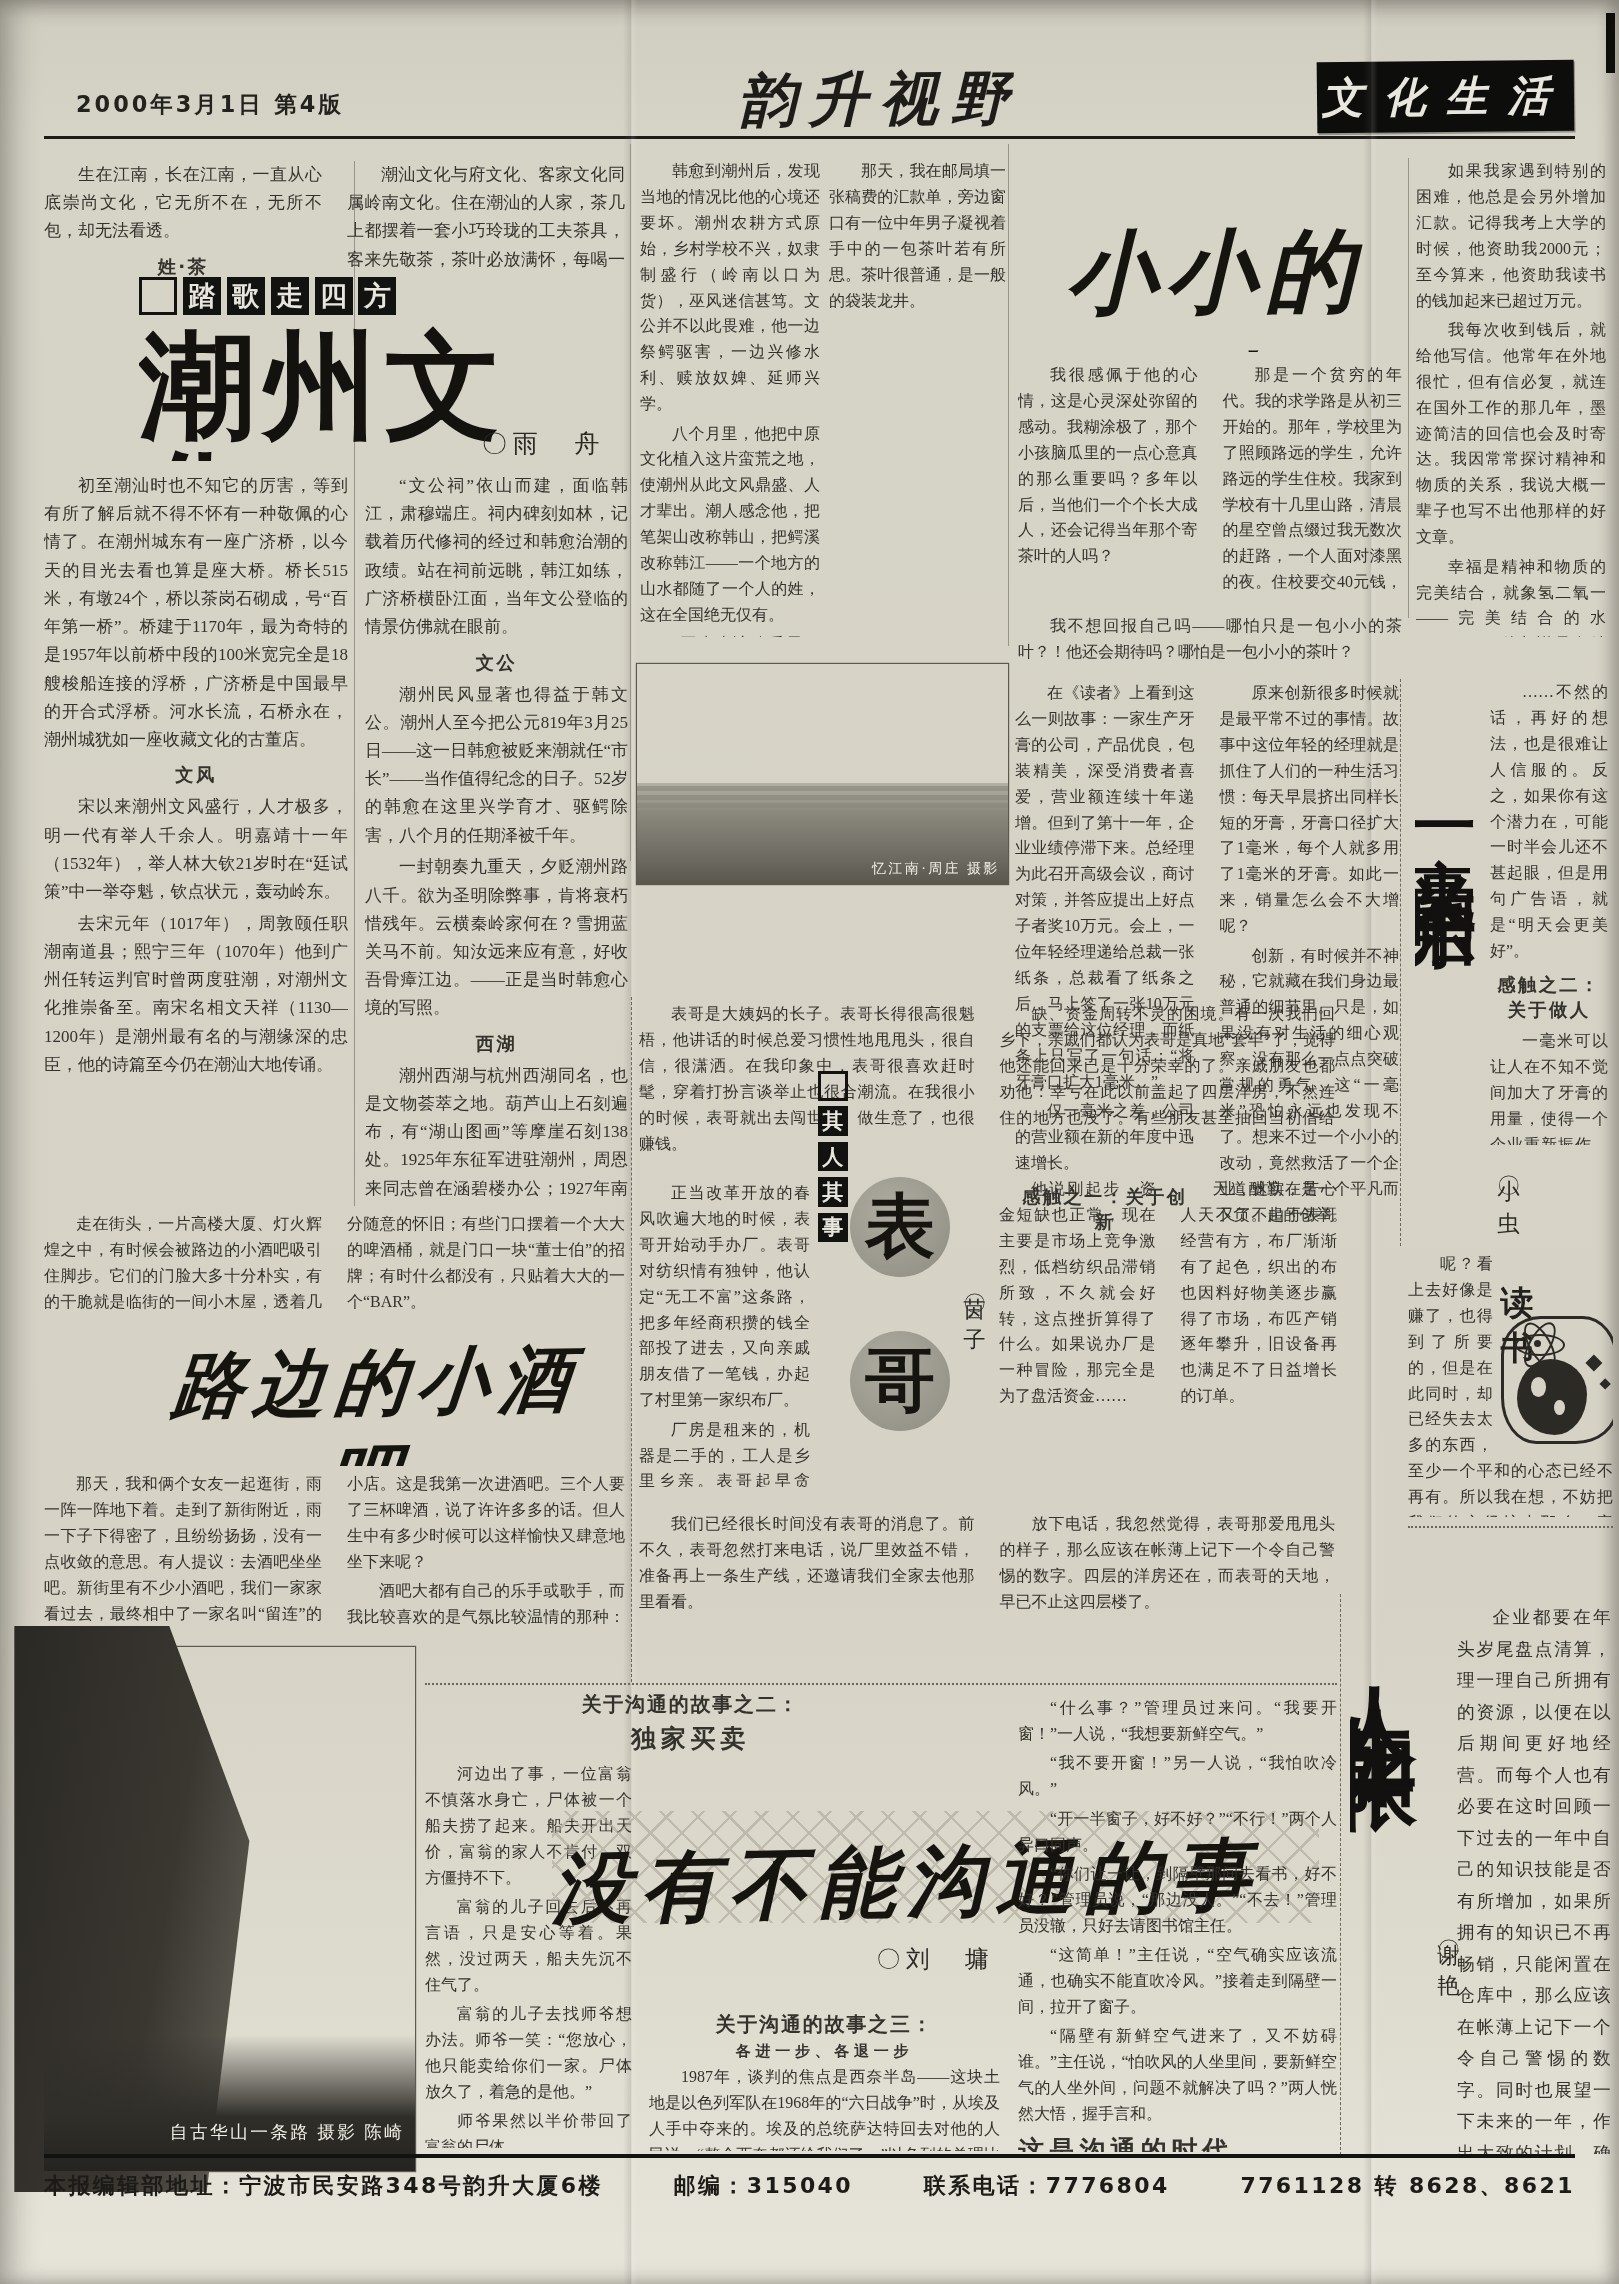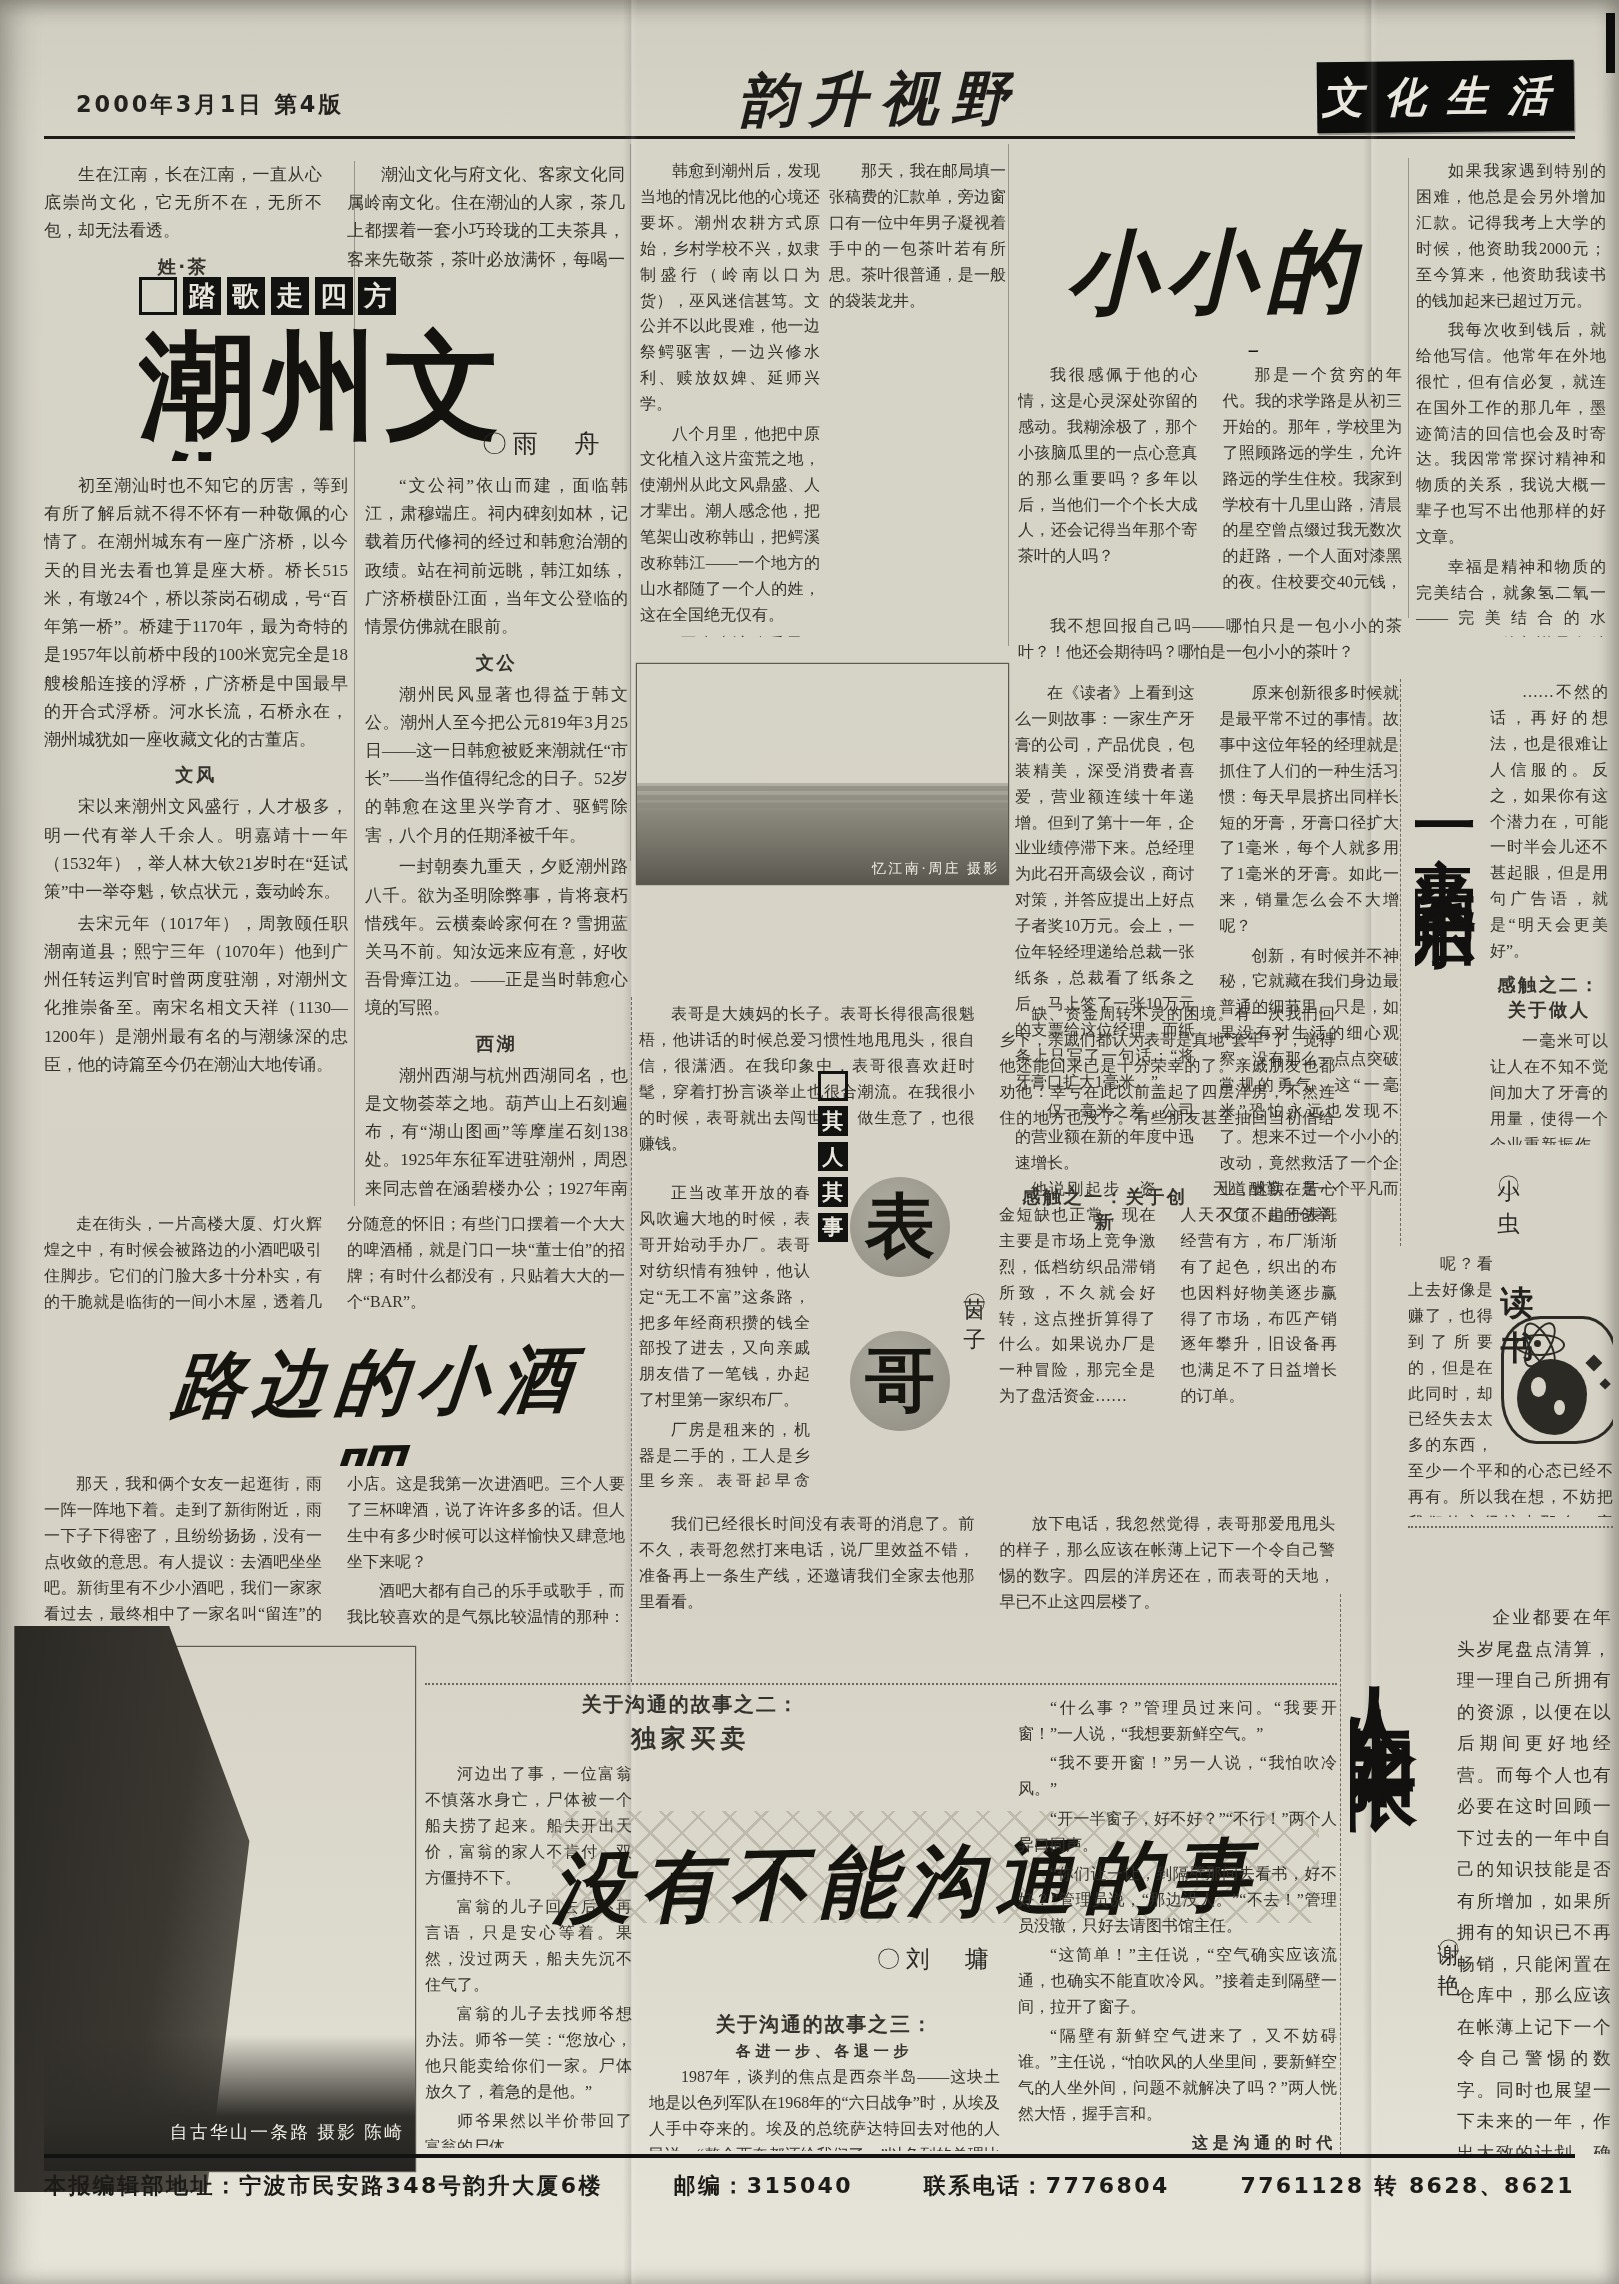--- a/index.html
+++ b/index.html
@@ -289,21 +289,21 @@
   </div>
   <div class="blk" style="left:1018px;top:1695px;width:319px;height:457px">
     <div>
         <div class="para">“什么事？”管理员过来问。“我要开窗！”一人说，“我想要新鲜空气。”</div>
         <div class="para">“我不要开窗！”另一人说，“我怕吹冷风。”</div>
         <div class="para">“开一半窗子，好不好？”“不行！”两个人异口同声。</div>
         <div class="para">“你们让一让，到隔壁那间去看书，好不好？”管理员说，“那边没人。”“不去！”管理员没辙，只好去请图书馆主任。</div>
         <div class="para">“这简单！”主任说，“空气确实应该流通，也确实不能直吹冷风。”接着走到隔壁一间，拉开了窗子。</div>
         <div class="para">“隔壁有新鲜空气进来了，又不妨碍谁。”主任说，“怕吹风的人坐里间，要新鲜空气的人坐外间，问题不就解决了吗？”两人恍然大悟，握手言和。</div>
       </div>
-    <div class="gou-sub" style="text-align:right;margin:5.9px 0;font-size:16px">这是沟通的时代</div>
+    <div class="gou-sub" style="text-align:left;margin:5.9px 0;font-size:26px">这是沟通的时代</div>
 
   </div>
 
   <div class="blk vhead" style="left:1350px;top:1620px;width:83px;height:449px;font-size:84px;letter-spacing:20px">人生如帐</div>
   <div class="blk vbyline" style="left:1433px;top:1921px;height:136px">〇谢　艳</div>
   <div class="blk kai" style="left:1457px;top:1602px;width:155px;height:552px">
       <div class="para">企业都要在年头岁尾盘点清算，理一理自己所拥有的资源，以便在以后期间更好地经营。而每个人也有必要在这时回顾一下过去的一年中自己的知识技能是否有所增加，如果所拥有的知识已不再畅销，只能闲置在仓库中，那么应该在帐薄上记下一个令自己警惕的数字。同时也展望一下未来的一年，作出大致的计划，确定方向后才有努力的目标。</div>
     </div>
 
   <div class="ftr-rule"></div>

